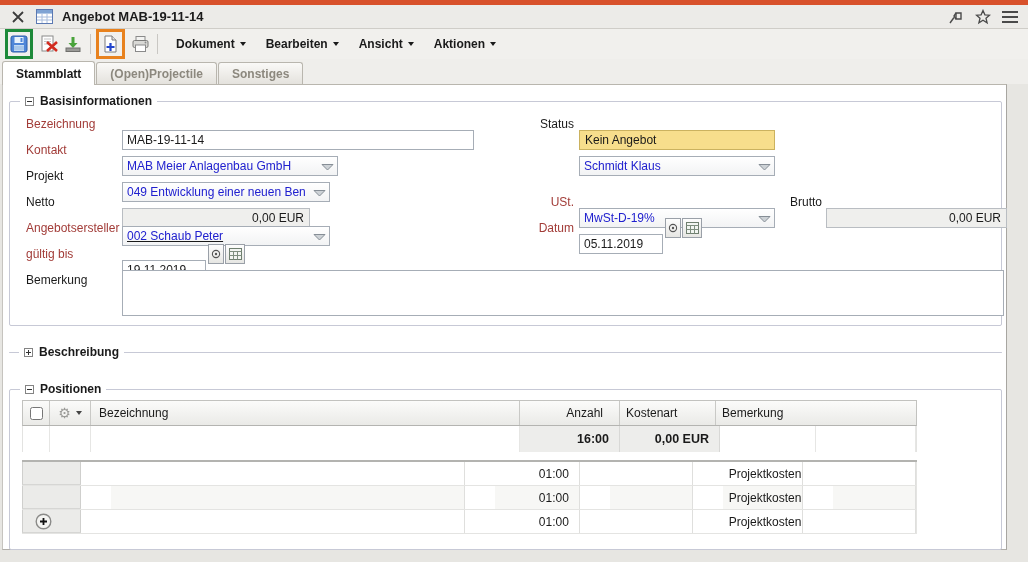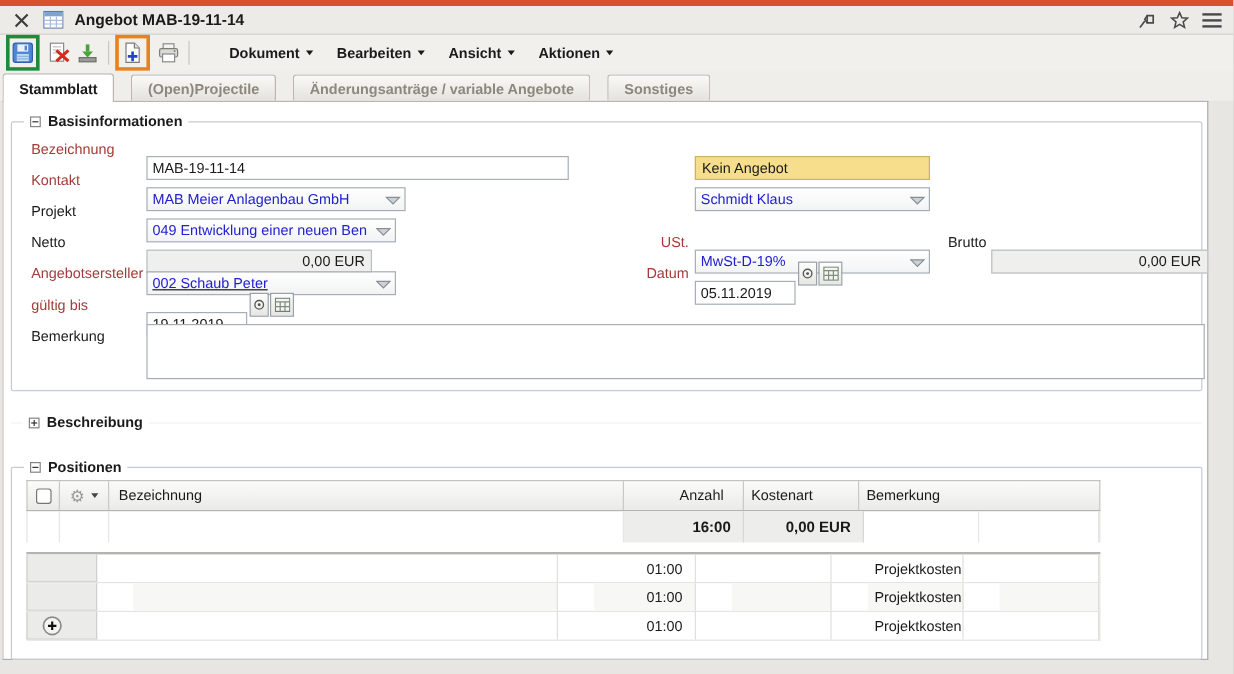--- a/index.html
+++ b/index.html
@@ -25,27 +25,27 @@
   .toolbar {
     position:absolute; left:0; top:29px; width:1028px; height:30px;
     background:#F1F0ED; display:flex; align-items:center;
   }
   .tool-btn { width:24px; height:26px; background:none; border:none; display:flex; align-items:center; justify-content:center; padding:0; cursor:pointer; }
   .hl { display:flex; align-items:center; justify-content:center; height:30px; }
   .hl.green  { margin-left:5px; width:28px; border:3px solid #1E8A3A; }
   .hl.orange { width:29px; border:3px solid #E8821E; }
   .hl .tool-btn { width:22px; height:24px; }
   .tsep { width:1px; height:20px; background:#C9C7C3; margin:0 5px; }
-  .menus { display:flex; align-items:center; gap:20px; margin-left:28px; }
+  .menus { display:flex; align-items:center; gap:20px; margin-left:13px; }
   .menu { display:flex; align-items:center; font-weight:bold; cursor:pointer; }
   .caret { width:0; height:0; border-left:3.5px solid transparent; border-right:3.5px solid transparent; border-top:4px solid #1a1a1a; margin-left:5px; }
 
   .tabbar {
     position:absolute; left:0; top:59px; width:1028px; height:25px;
-    background:#EFEEEB; display:flex; align-items:flex-end; padding-left:2px; gap:14px;
+    background:#EFEEEB; display:flex; align-items:flex-end; padding-left:2px; gap:1px;
   }
   .tab {
     height:22px; padding:0 13px; display:flex; align-items:center;
     border:1px solid #B9B6AE; border-bottom:none; border-radius:3px 3px 0 0;
     background:linear-gradient(#FAF9F7,#E4E2DD); color:#8C887E; font-weight:bold; cursor:pointer;
     white-space:nowrap;
   }
   .tab.active { height:24px; margin-bottom:-1px; background:#fff; color:#1a1a1a; z-index:3; }
 
   
@@ -210,36 +210,36 @@
       <span class="menu">
           <span>Aktionen</span>
           <span class="caret"></span>
         </span>
     </div>
   </div>
 
   <div class="tabbar">
     <span class="tab active">Stammblatt</span>
     <span class="tab">(Open)Projectile</span>
-    <span class="tab">Änderungsanträge / variable Angebote</span>
     <span class="tab">Sonstiges</span>
   </div>
 
   <div class="content">
 
     <div class="fieldset" style="left:6px; top:16px; width:993px; height:225px;">
       <span class="legend">
         <span class="togglebox"></span>
         <span>Basisinformationen</span>
       </span>
 
       <span class="lbl req" style="left:16px; top:12px;">Bezeichnung</span>
       <div class="field" style="left:112px; top:12px; width:352px;">
         <input class="inputbox" type="text" value="MAB-19-11-14" style="">
       </div>
+      <span class="lbl right" style="left:414px; top:12px; width:150px;">Status</span>
       <div class="field statusbox" style="left:569px; top:12px; width:196px;">Kein Angebot</div>
 
       <span class="lbl req" style="left:16px; top:38px;">Kontakt</span>
       <div class="field dd" style="left:112px; top:38px; width:216px;">
         <span class="dd-text">MAB Meier Anlagenbau GmbH</span>
         <span class="dd-arrow"><svg width="13" height="8" viewBox="0 0 13 8">
               <path d="M1 1.5 H12 L6.5 7 Z" fill="#CDD2D6" stroke="#868E96"></path>
             </svg></span>
       </div>
       <div class="field dd" style="left:569px; top:38px; width:196px;">

